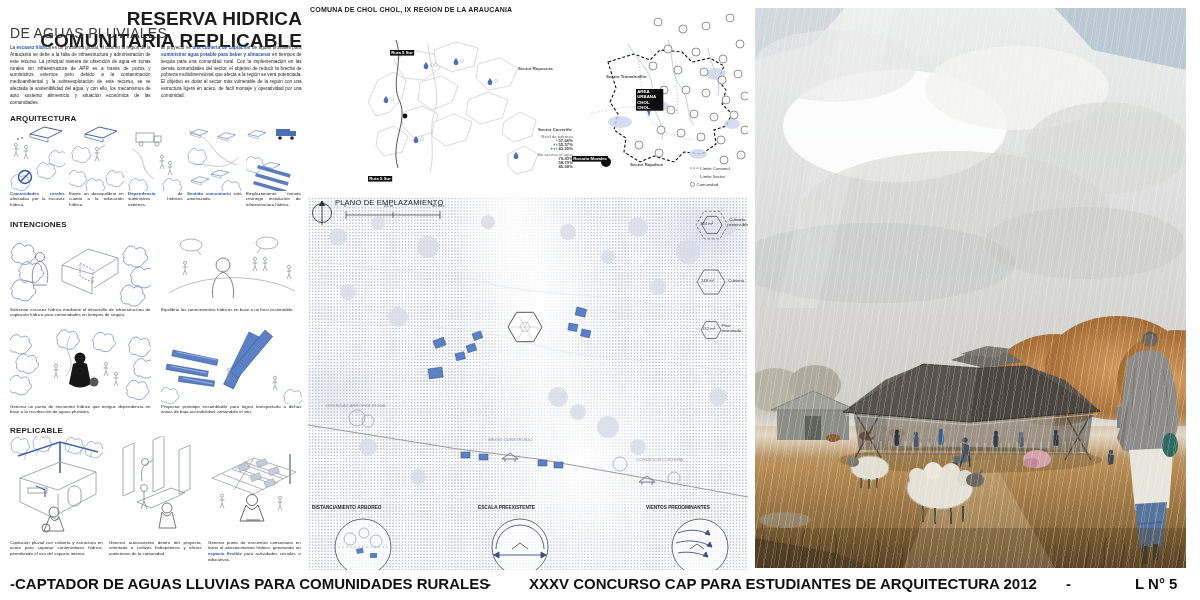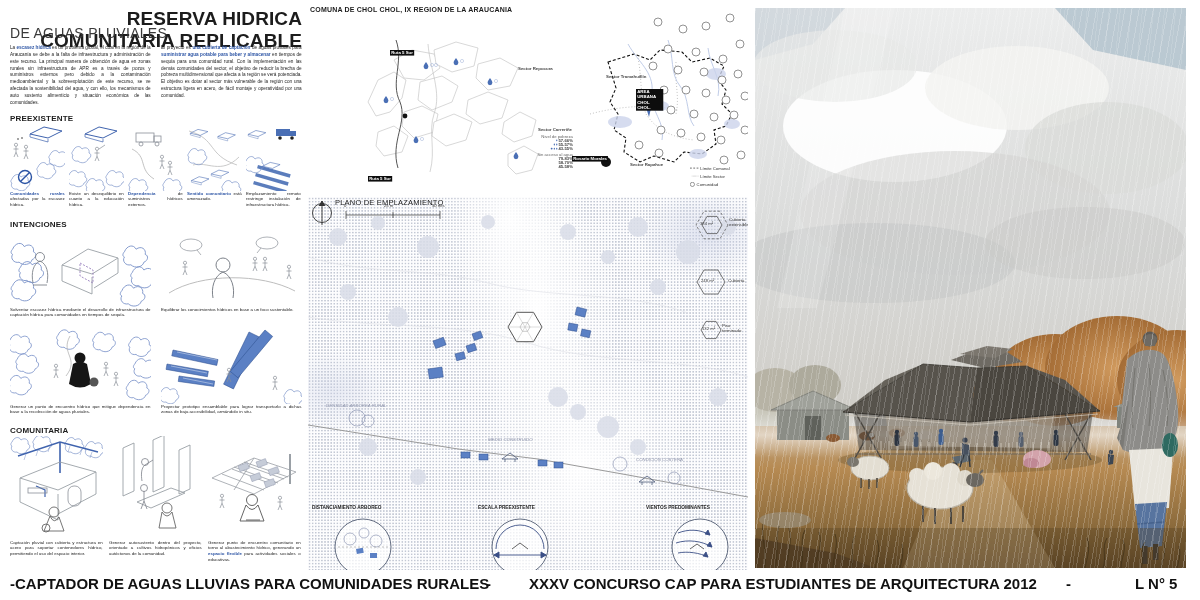--- a/index.html
+++ b/index.html
@@ -108,21 +108,21 @@
 
     <div class="abs introrow" style="left:0;top:36px;width:292px;">
       <div class="icol">
           <div class="sc58"><span>La </span><span class="em">escasez hídrica</span><span> es un problema global, el cual en la región de la Araucanía se debe a la falta de infraestructura y administración de este recurso. La principal manera de obtención de agua en zonas rurales sin infraestructura de APR es a través de pozos y suministros externos pero debido a la contaminación medioambiental y la sobreexplotación de este recurso, se ve afectada la sostenibilidad del agua, y con ello, los mecanismos de auto sustento alimenticio y situación económica de las comunidades.</span></div>
         </div>
       <div class="icol">
           <div class="sc58"><span>El proyecto es </span><span class="em">una cubierta de captación</span><span> de aguas pluviales para </span><span class="em">suministrar agua potable para beber y almacenar</span><span> en tiempos de sequía para una comunidad rural. Con la implementación en las demás comunidades del sector, el objetivo de reducir la brecha de pobreza multidimensional que afecta a la región se verá potenciada. El objetivo es dotar al sector más vulnerable de la región con una estructura ligera en acero, de fácil montaje y operatividad por una comunidad.</span></div>
         </div>
     </div>
 
-    <div class="abs seclabel" style="left:0;top:106px;">PREEXISTENTE</div>
+    <div class="abs seclabel" style="left:0;top:106px;">ARQUITECTURA</div>
 
     <div class="abs figrow" style="left:0;top:117px;width:292px;">
       <div class="fig" style="width:55px;">
         <svg width="55" height="66">
           <use href="#rf" x="20" y="0"></use>
             <use href="#fg" x="4" y="18"></use>
             <use href="#fg" x="14" y="20"></use>
           <circle cx="8" cy="14" r=".8" fill="#333"></circle>
             <circle cx="12" cy="13" r=".8" fill="#333"></circle>
           <use href="#tr" x="28" y="36"></use>
@@ -304,21 +304,21 @@
             <use href="#fg" x="112" y="48"></use>
           <use href="#tr" x="0" y="58"></use>
             <use href="#tr" x="124" y="60"></use>
         </svg>
         <div class="cap" style="height:20px;">
             <div class="sc55"><span>Proyectar prototipo ensamblable para lograr transportarlo a dichas zonas de baja accesibilidad, armándolo in situ.</span></div>
           </div>
       </div>
     </div>
 
-    <div class="abs seclabel" style="left:0;top:418px;">COMUNITARIA</div>
+    <div class="abs seclabel" style="left:0;top:418px;">REPLICABLE</div>
 
     <div class="abs figrow" style="left:0;top:428px;width:292px;gap:6px;">
       <div class="fig" style="width:93px;">
         <svg width="93" height="104">
           <use href="#tr" x="2" y="0"></use>
             <use href="#tr" x="24" y="-2"></use>
             <use href="#tr" x="56" y="0"></use>
             <use href="#tr" x="76" y="4"></use>
           <path d="M8 20L50 6l38 10" stroke="#3f63ae" fill="none" stroke-width="1.4"></path>
           <g stroke="#7b93c9" stroke-width=".5">

